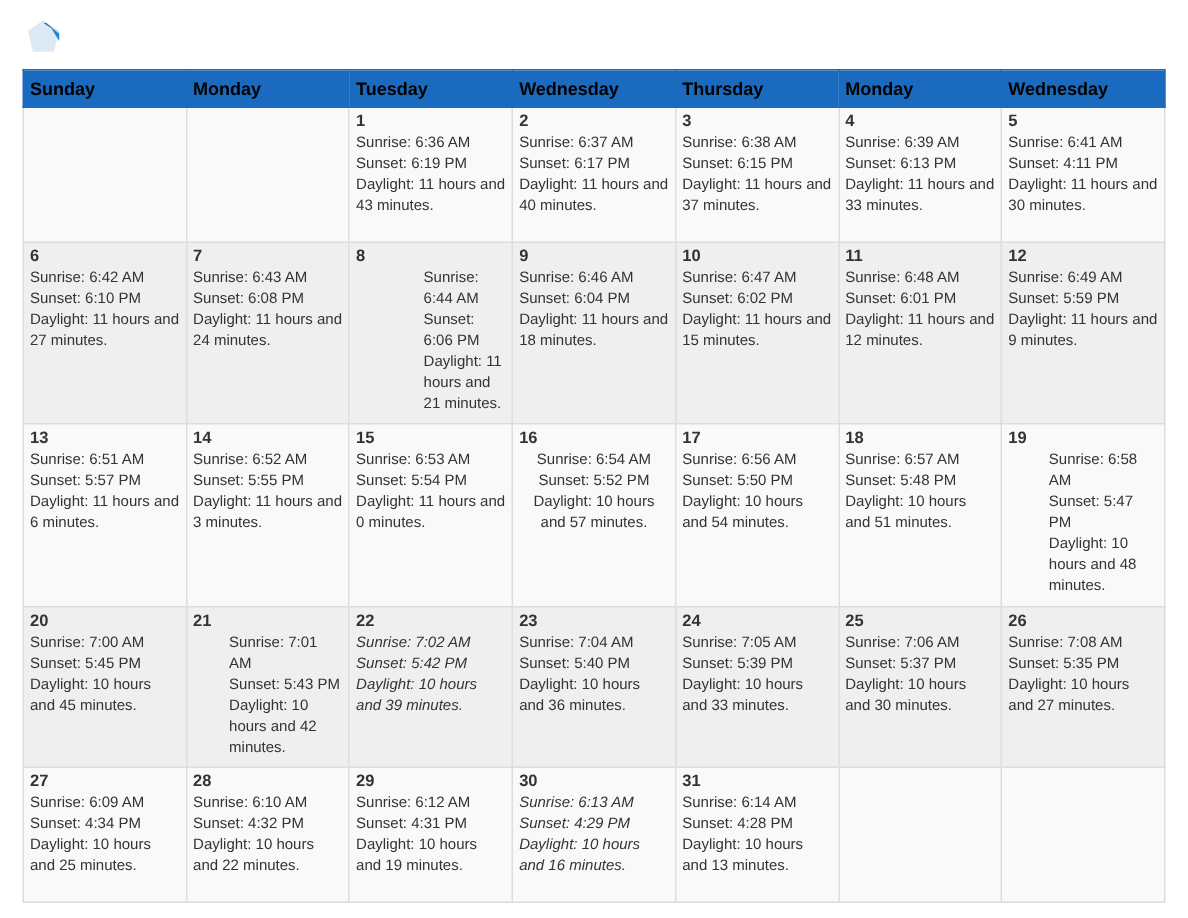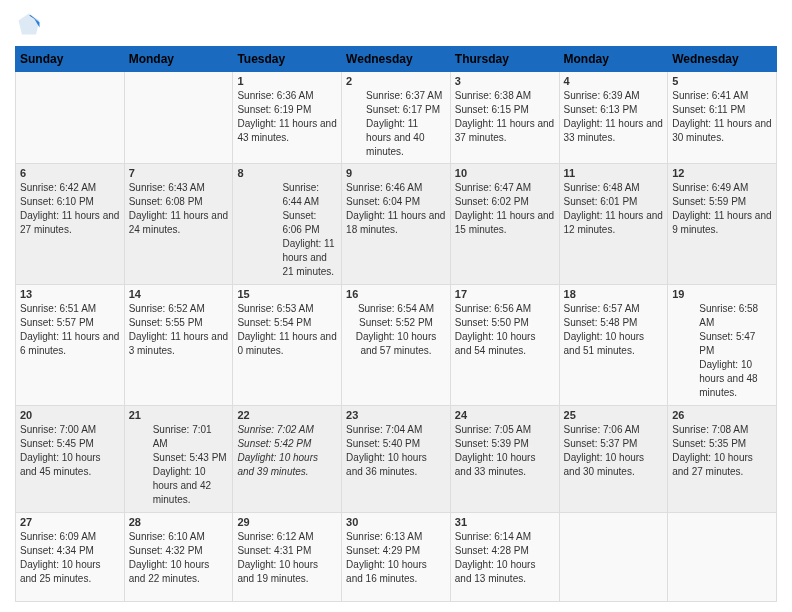--- a/index.html
+++ b/index.html
@@ -135,40 +135,40 @@
           <td class="empty"></td>
           <td class="empty"></td>
           <td>
             <span class="day-number">1</span>
             <div class="day-info" style="white-space: pre-line;">Sunrise: 6:36 AM
 Sunset: 6:19 PM
 Daylight: 11 hours and 43 minutes.</div>
           </td>
           <td>
             <span class="day-number">2</span>
-            <div class="day-info" style="white-space: pre-line; margin-left: 20px;">Sunrise: 6:37 AM
+            <div class="day-info" style="white-space: pre-line;">Sunrise: 6:37 AM
 Sunset: 6:17 PM
 Daylight: 11 hours and 40 minutes.</div>
           </td>
           <td>
             <span class="day-number">3</span>
             <div class="day-info" style="white-space: pre-line;">Sunrise: 6:38 AM
 Sunset: 6:15 PM
 Daylight: 11 hours and 37 minutes.</div>
           </td>
           <td>
             <span class="day-number">4</span>
             <div class="day-info" style="white-space: pre-line;">Sunrise: 6:39 AM
 Sunset: 6:13 PM
 Daylight: 11 hours and 33 minutes.</div>
           </td>
           <td>
             <span class="day-number">5</span>
             <div class="day-info" style="white-space: pre-line;">Sunrise: 6:41 AM
-Sunset: 6:11 PM
+Sunset: 4:11 PM
 Daylight: 11 hours and 30 minutes.</div>
           </td>
         </tr>
         <tr>
           <td>
             <span class="day-number">6</span>
             <div class="day-info" style="white-space: pre-line;">Sunrise: 6:42 AM
 Sunset: 6:10 PM
 Daylight: 11 hours and 27 minutes.</div>
           </td>
@@ -311,21 +311,21 @@
 Daylight: 10 hours and 22 minutes.</div>
           </td>
           <td>
             <span class="day-number">29</span>
             <div class="day-info" style="white-space: pre-line;">Sunrise: 6:12 AM
 Sunset: 4:31 PM
 Daylight: 10 hours and 19 minutes.</div>
           </td>
           <td>
             <span class="day-number">30</span>
-            <div class="day-info" style="white-space: pre-line;">Sunrise: 6:13 AM
+            <div class="day-info" style="white-space: pre-line; font-style: italic;">Sunrise: 6:13 AM
 Sunset: 4:29 PM
 Daylight: 10 hours and 16 minutes.</div>
           </td>
           <td>
             <span class="day-number">31</span>
             <div class="day-info" style="white-space: pre-line;">Sunrise: 6:14 AM
 Sunset: 4:28 PM
 Daylight: 10 hours and 13 minutes.</div>
           </td>
           <td class="empty"></td>

